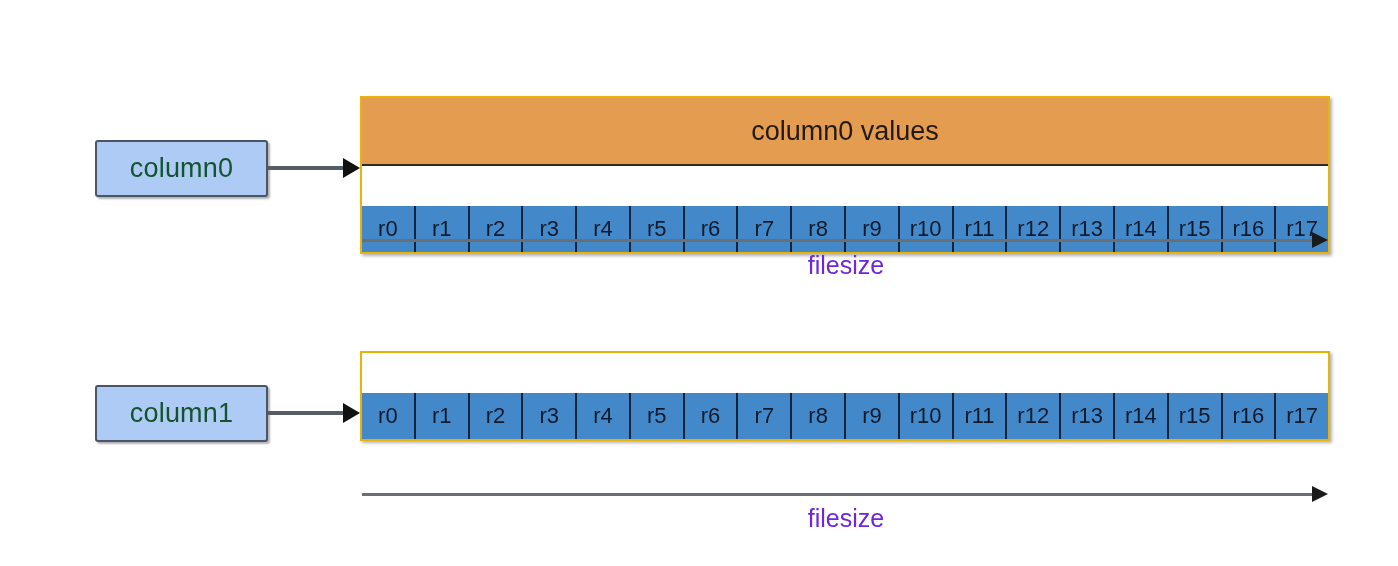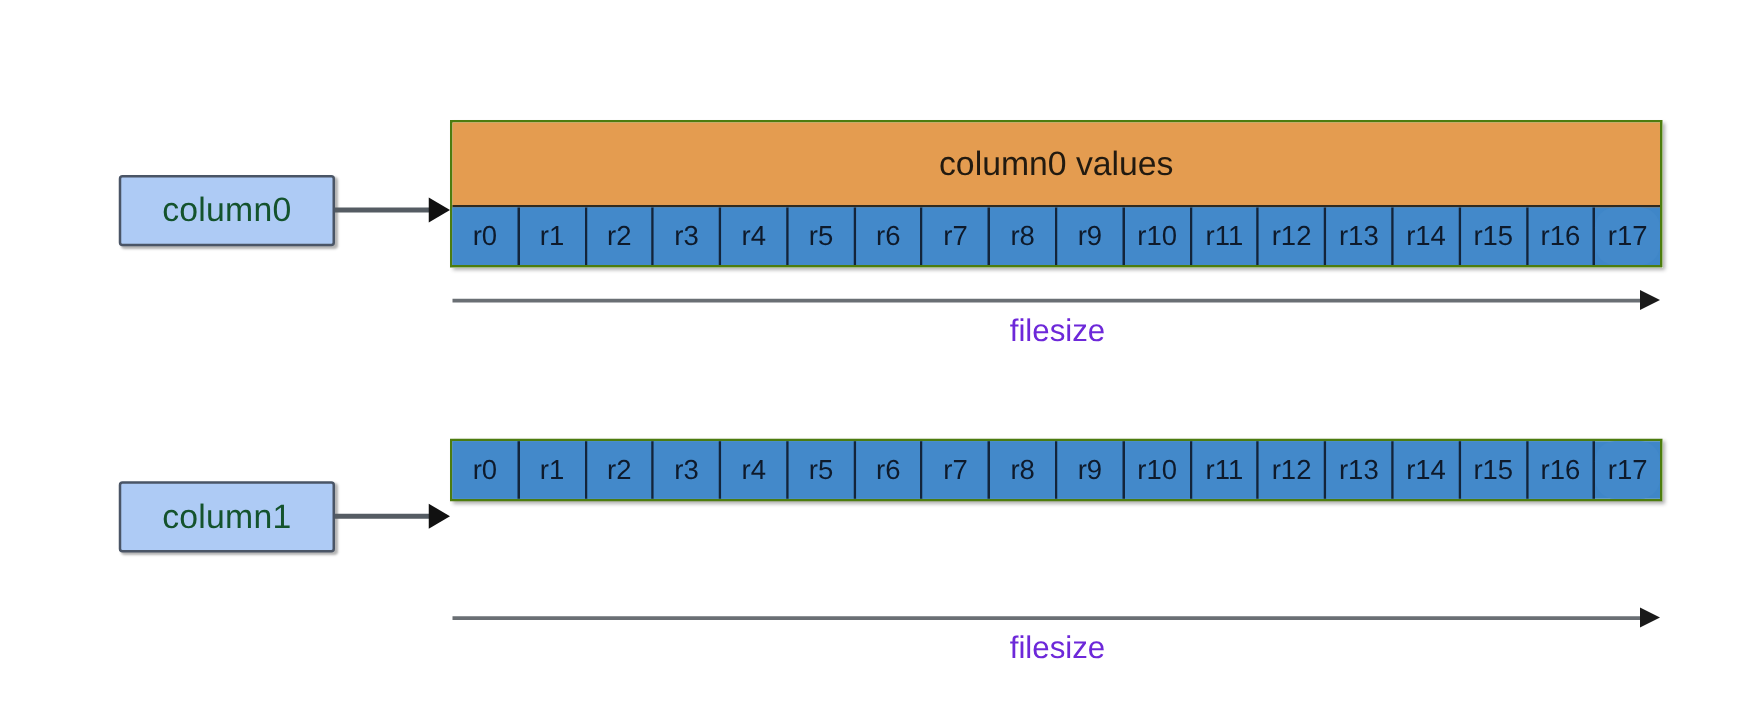--- a/index.html
+++ b/index.html
@@ -60,57 +60,58 @@
     height: 0;
     border-top: 10px solid transparent;
     border-bottom: 10px solid transparent;
     border-left: 17px solid #111111;
   }
 
   
   .table-block {
     position: absolute;
     box-sizing: border-box;
-    border: 2px solid #4d7c0f;
+    border: 2px solid #eab308;
     box-shadow: 2px 2px 3px rgba(0,0,0,0.30);
   }
   .table-header {
     background: #e49c50;
     height: 68px;
     display: flex;
     align-items: center;
     justify-content: center;
     border-bottom: 2px solid #2f2a20;
     box-sizing: border-box;
   }
   .table-header-label {
     font-size: 27px;
     color: #221a10;
     line-height: 1;
   }
   .cell-row {
     display: flex;
     height: 46px;
     background: #3f86c8;
+    margin-top: 40px;
   }
   .cell {
     flex: 1 1 0;
     min-width: 0;
     display: flex;
     align-items: center;
     justify-content: center;
     border-right: 2px solid #13243a;
     box-sizing: border-box;
     background: #4389ca;
     font-size: 22px;
     color: #0e1a2b;
     line-height: 1;
     overflow: hidden;
   }
-  .cell:last-child { border-right: none; border-radius: 16px; }
+  .cell:last-child { border-right: none; }
 
   
   .measure {
     position: absolute;
     height: 16px;
   }
   .measure .m-shaft {
     position: absolute;
     left: 0;
     top: 6px;

